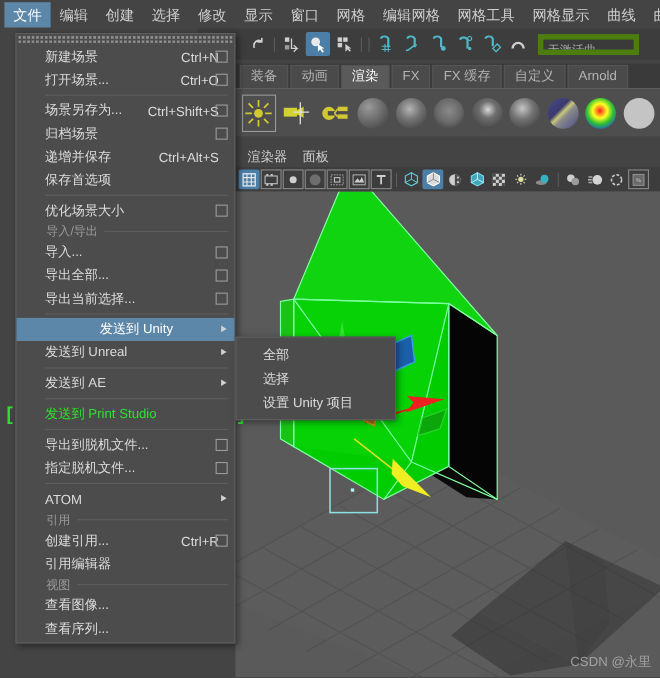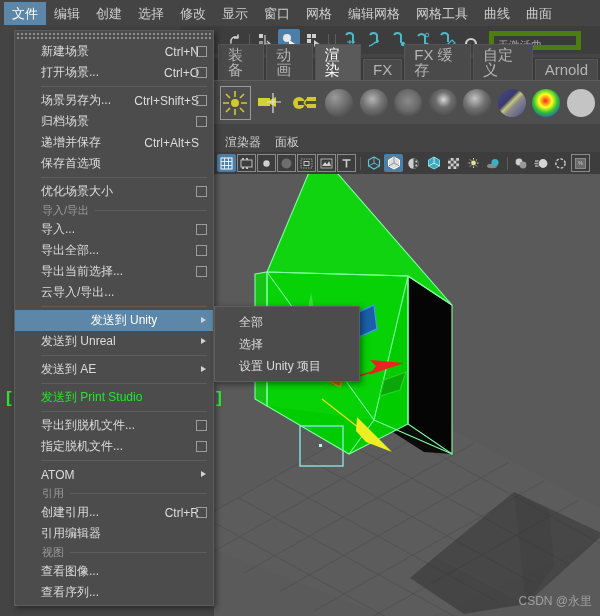--- a/index.html
+++ b/index.html
@@ -26,21 +26,21 @@
   .sl-ico { width:22px; height:22px; margin:0 1px; position:relative; display:flex;
             align-items:center; justify-content:center; }
   .sl-ico.sel { background:#4b7fa8; border-radius:2px; }
   .sl-field { flex:1; height:19px; margin:0 19px 0 6px; background:#3a3a3a;
               border:5px solid #4d7c0f; color:#a8a8a8; font-size:11px;
               padding:2px 4px; overflow:hidden; white-space:nowrap; }
 
   
   .shelftabs { position:absolute; left:214px; top:58px; width:386px; height:22px;
                background:#3a3a3a; display:flex; align-items:flex-end; padding-left:4px; }
-  .shelftab { padding:2px 9px 3px; font-size:15px; color:#b4b4b4; background:#4a4a4a;
+  .shelftab { padding:2px 9px 3px; font-size:12px; color:#b4b4b4; background:#4a4a4a;
               margin-right:2px; border:1px solid #555; border-bottom:none; line-height:15px; }
   .shelftab.active { background:#5a5a5a; color:#ffffff; }
 
   
   .shelfbar { position:absolute; left:214px; top:80px; width:386px; height:44px;
               background:#4e4e4e; display:flex; align-items:center; padding-left:6px; border-top:1px solid #5d5d5d; }
   .shelficon { width:34px; height:34px; margin-right:4px; position:relative;
                display:flex; align-items:center; justify-content:center; }
   .shelficon.framed { border:1px solid #9a9a9a; }
   .sphere { width:28px; height:28px; border-radius:50%; }
@@ -106,20 +106,21 @@
       <div class="mi active">文件</div>
       <div class="mi">编辑</div>
       <div class="mi">创建</div>
       <div class="mi">选择</div>
       <div class="mi">修改</div>
       <div class="mi">显示</div>
       <div class="mi">窗口</div>
       <div class="mi">网格</div>
       <div class="mi">编辑网格</div>
       <div class="mi">网格工具</div>
+      <div class="mi">网格显示</div>
       <div class="mi">曲线</div>
       <div class="mi">曲面</div>
     </div>
 
   <div class="statusline">
     <div class="sl-grip"></div>
     <div class="sl-ico">
       <svg width="16" height="16" viewBox="0 0 16 16">
           <path d="M11 11 C12 6 7 3 4 6 M4 6 L4 3 M4 6 L7.5 6" stroke="#cfcfcf" stroke-width="1.5" fill="none" stroke-linecap="round"></path>
         </svg>
@@ -485,23 +486,20 @@
           <span class="obox"></span>
         </div>
         <div class="row">
           <span class="lbl">导出全部...</span>
           <span class="obox"></span>
         </div>
         <div class="row">
           <span class="lbl">导出当前选择...</span>
           <span class="obox"></span>
         </div>
-        <div class="row">
-          <span class="lbl">云导入/导出...</span>
-        </div>
         <div class="sep"></div>
         <div class="row hl">
           <span class="lbl">发送到 Unity</span>
           <span class="arrow"></span>
         </div>
         <div class="row">
           <span class="lbl">发送到 Unreal</span>
           <span class="arrow"></span>
         </div>
         <div class="sep"></div>

